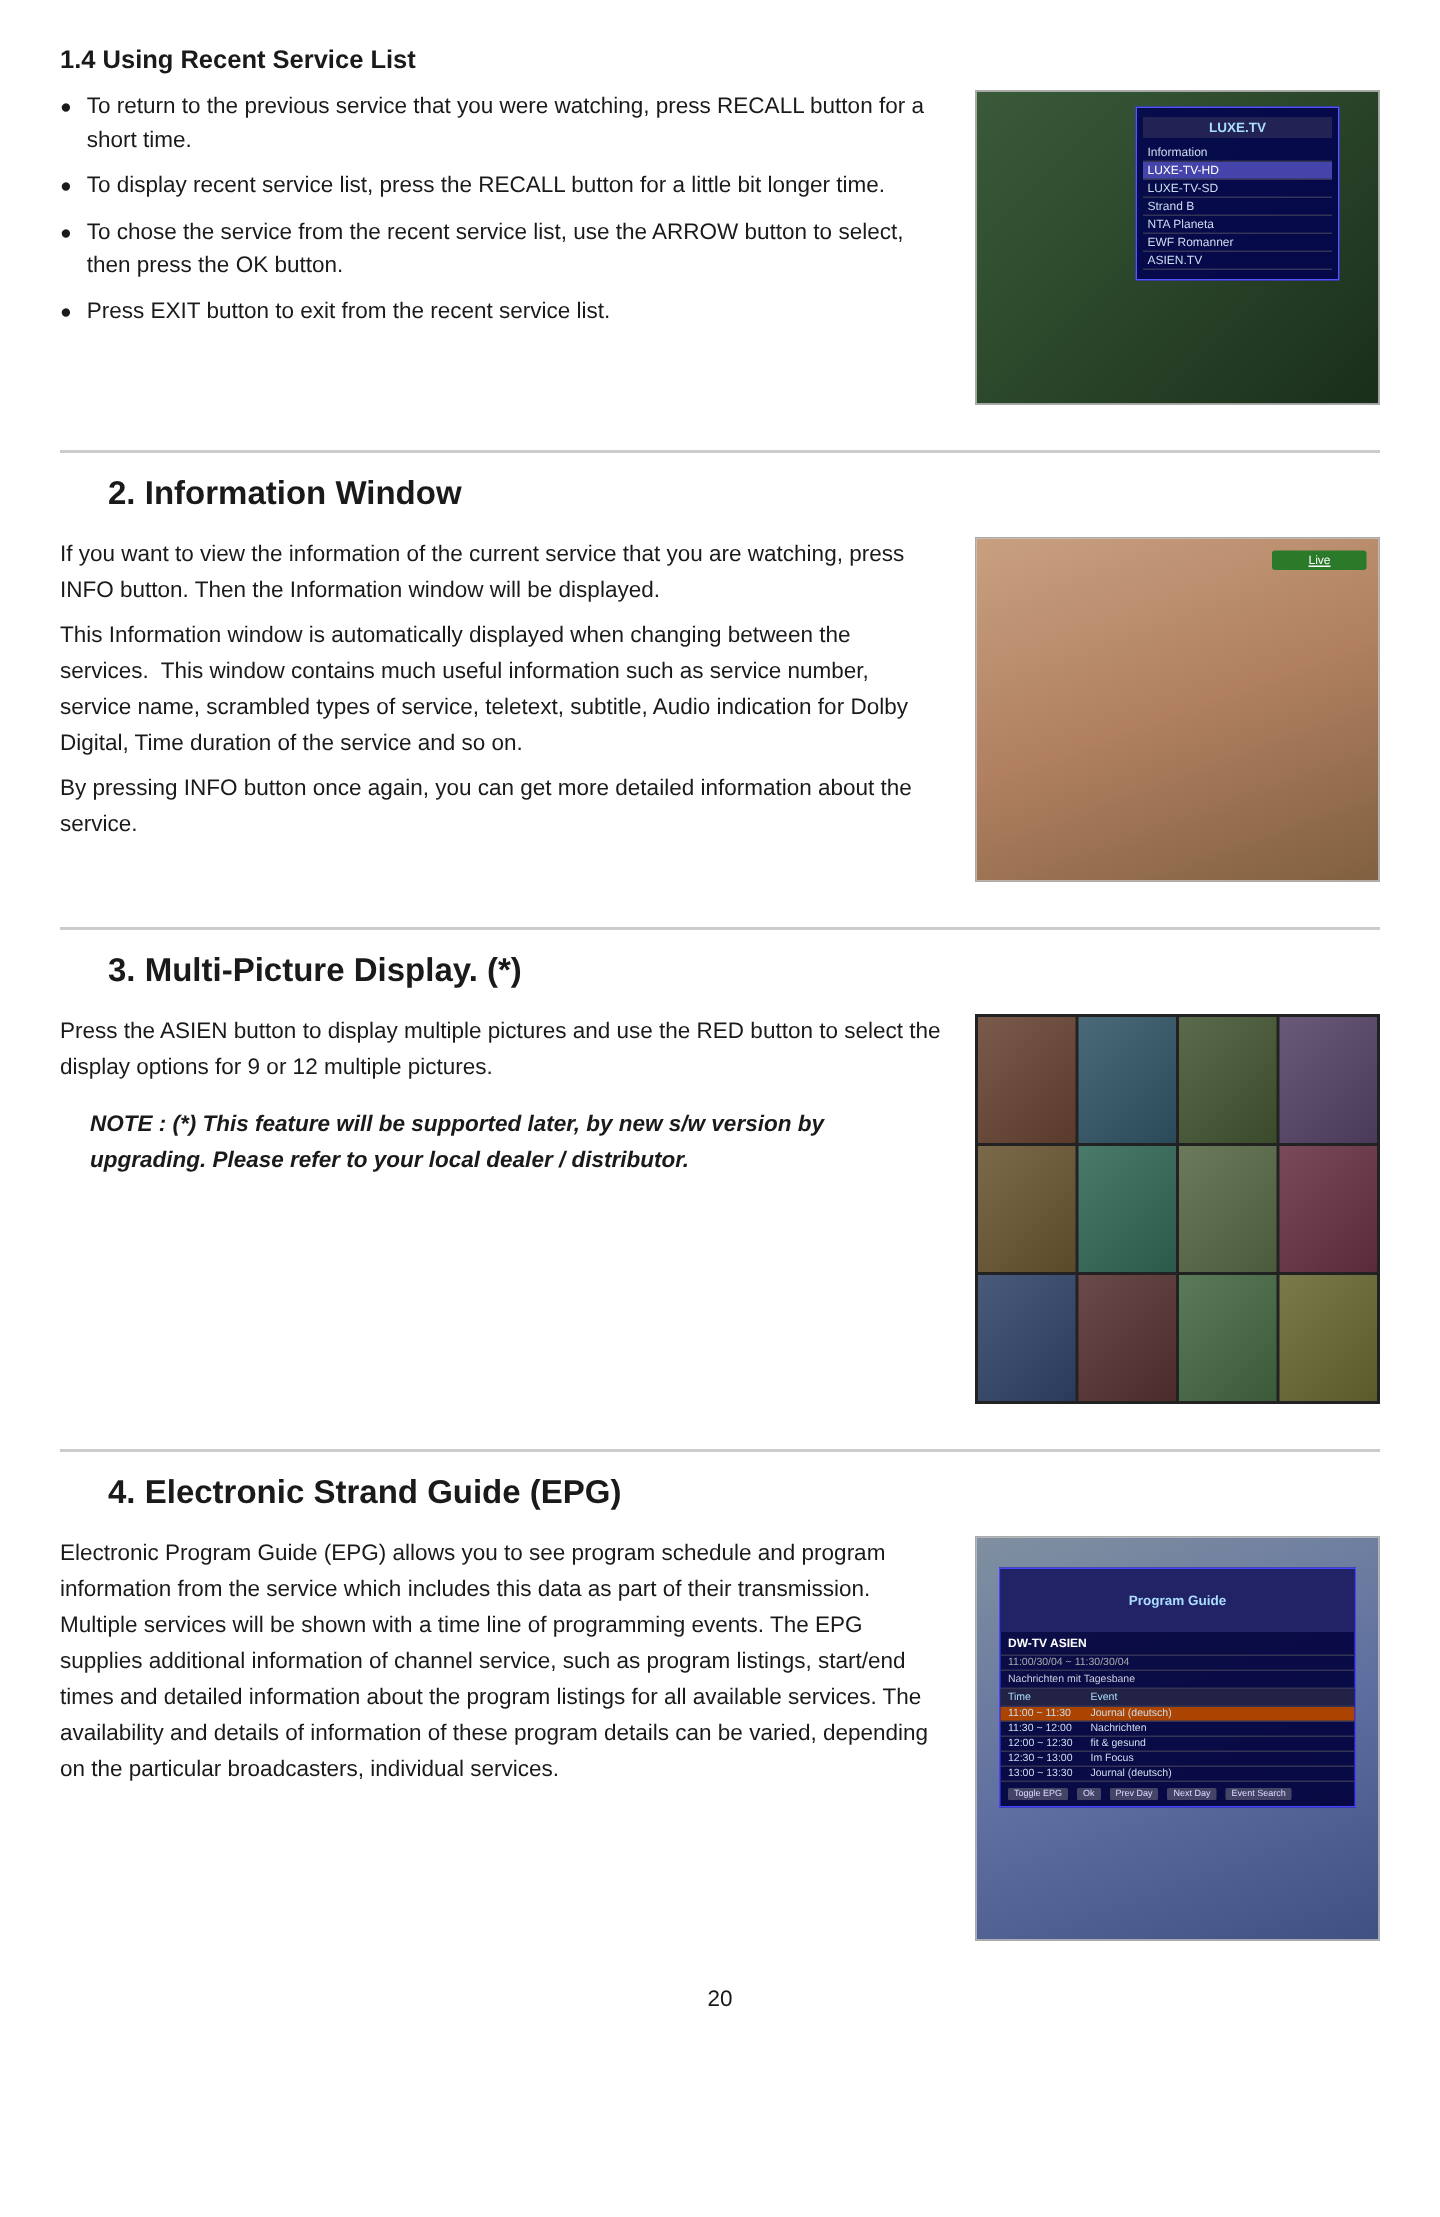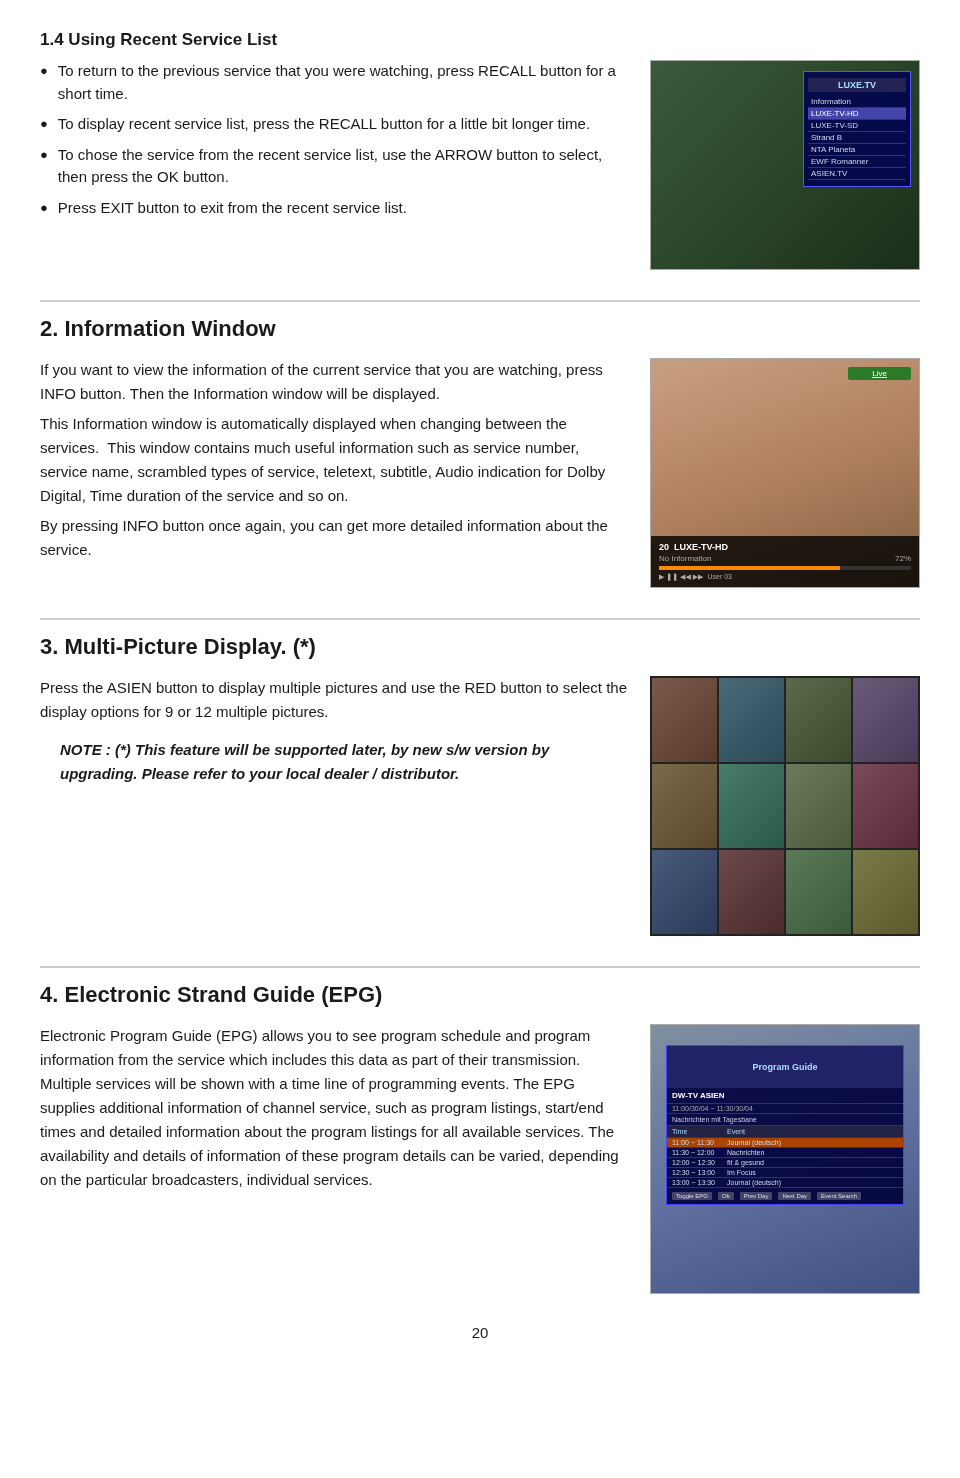--- a/index.html
+++ b/index.html
@@ -10,20 +10,21 @@
       background: #fff;
       width: 960px;
       min-height: 1478px;
       padding: 30px 40px 40px 40px;
     }
     h2 {
       font-size: 22px;
       font-weight: bold;
       margin-bottom: 16px;
       margin-top: 8px;
+      margin-left: 32px;
     }
     .section-title-1 {
       font-size: 17px;
       font-weight: bold;
       margin-bottom: 10px;
     }
     .section {
       margin-bottom: 30px;
     }
     .content-row {
@@ -85,22 +86,22 @@
 
     
     .img-tv-list {
       height: 210px;
       background: linear-gradient(135deg, #3a5a3a 0%, #2d4a2d 40%, #1a2e1a 100%);
       position: relative;
     }
     .img-tv-list .overlay-ui {
       position: absolute;
       top: 10px;
-      right: 8px;
-      width: 108px;
+      right: 26px;
+      width: 136px;
       background: rgba(0,0,80,0.85);
       border: 1px solid #55f;
       padding: 6px 4px;
     }
     .overlay-ui .ui-title {
       background: #225;
       color: #adf;
       font-size: 9px;
       text-align: center;
       padding: 2px;
@@ -324,36 +325,20 @@
   <h2><span>2.</span> <span>Information Window</span></h2>
   <div class="content-row">
     <div class="text-col">
       <p>If you want to view the information of the current service that you are watching, press <span class="bold">INFO</span> button. Then the Information window will be displayed.</p>
       <p>This Information window is automatically displayed when changing between the services.&nbsp; This window contains much useful information such as service number, service name, scrambled types of service, teletext, subtitle, Audio indication for Dolby Digital, Time duration of the service and so on.</p>
       <p>By pressing <span class="bold">INFO</span> button once again, you can get more detailed information about the service.</p>
     </div>
     <div class="img-col">
       <div class="img-placeholder img-info">
         <div class="live-badge">Live</div>
-        <div class="info-bar">
-          <div class="channel-name">
-            <span>20</span>&nbsp;&nbsp;<span>LUXE-TV-HD</span>
-          </div>
-          <div class="info-row">
-            <span>No Information</span>
-            <span>72%</span>
-          </div>
-          <div class="progress-bar">
-            <div class="progress-fill"></div>
-          </div>
-          <div class="icons-row">
-            <span>▶ ❚❚ ◀◀ ▶▶</span>
-            <span>User 03</span>
-          </div>
-        </div>
       </div>
     </div>
   </div>
 </div>
 
 <div class="section-separator"></div>
 
 <div class="section">
   <h2><span>3.</span> <span>Multi-Picture Display. (*)</span></h2>
   <div class="content-row">

